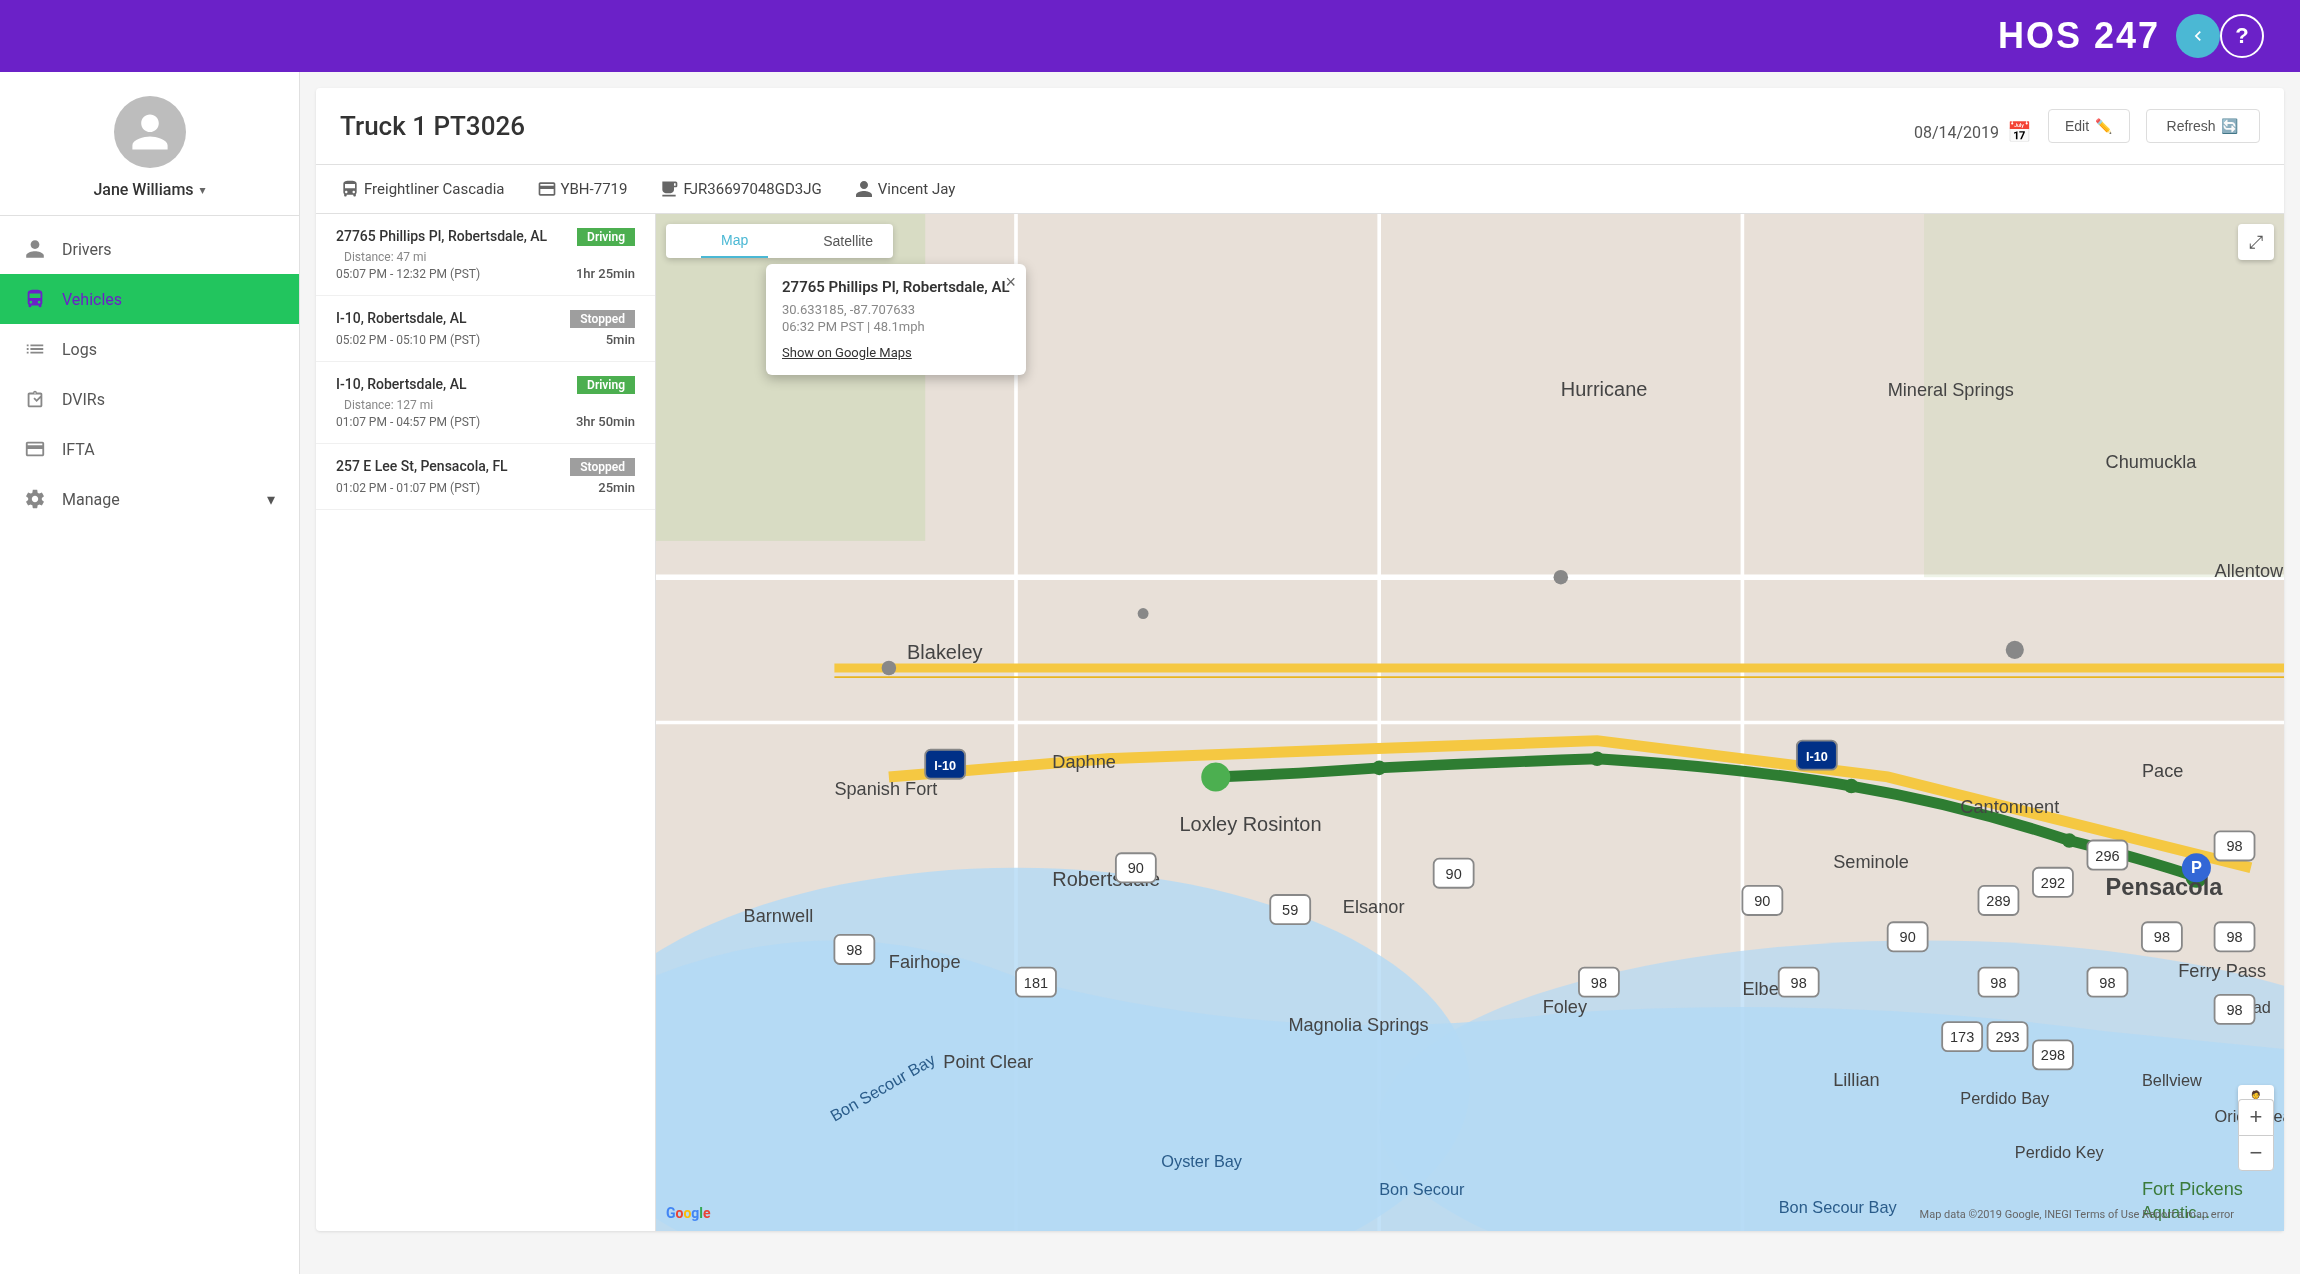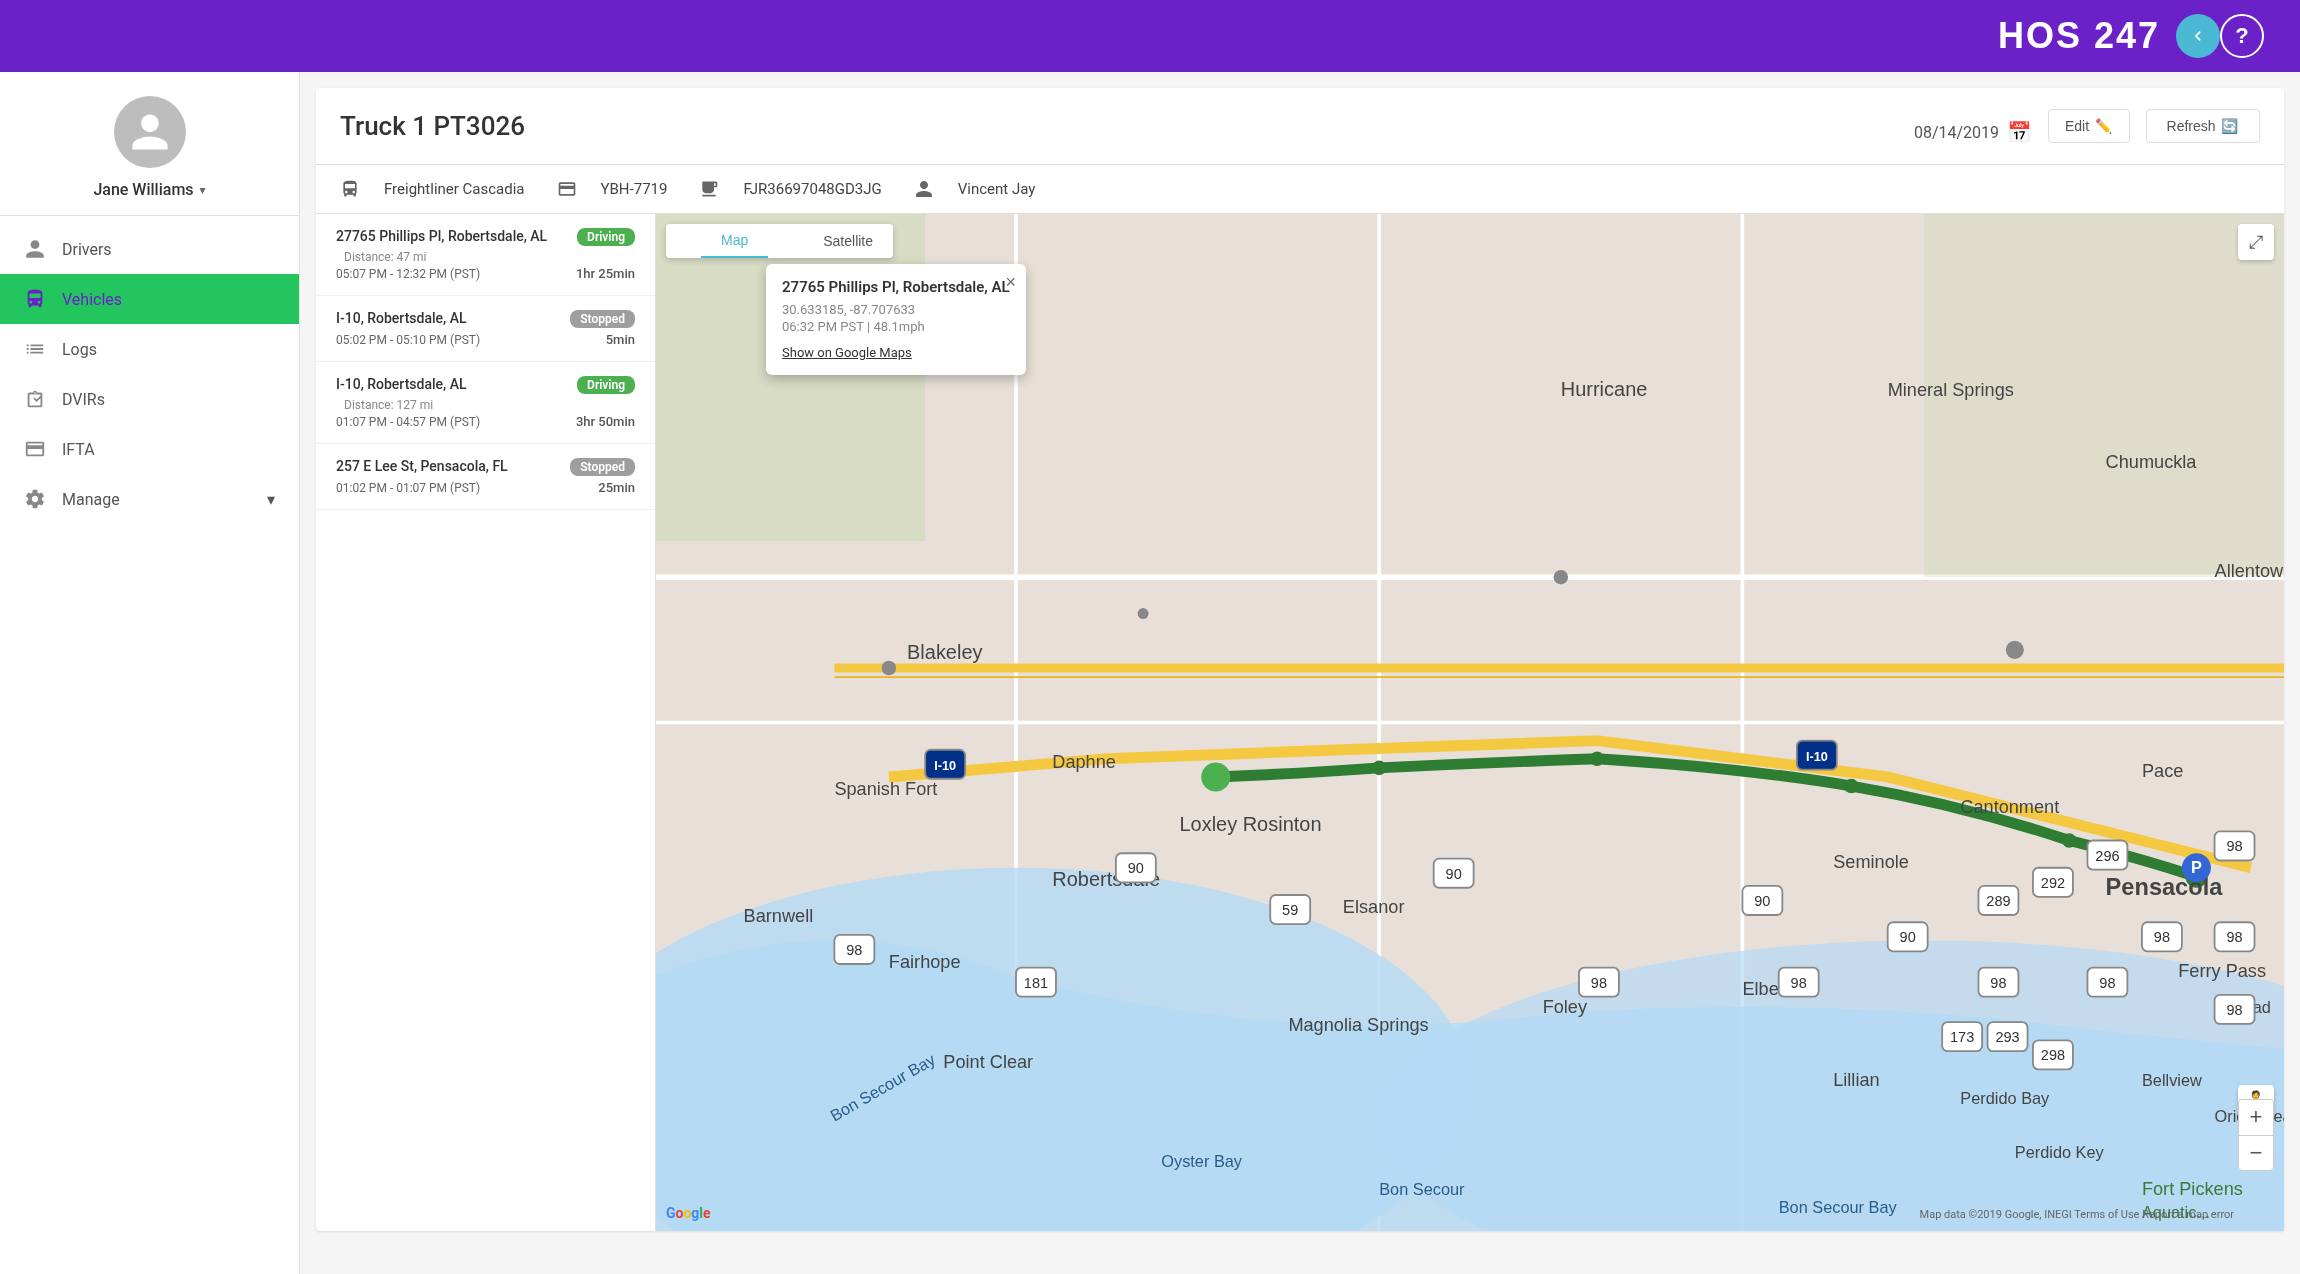--- a/index.html
+++ b/index.html
@@ -127,32 +127,32 @@
       background: white; cursor: pointer; font-size: 14px; color: #555;
     }
 
     
     .truck-info-bar {
       display: flex; align-items: center; gap: 32px;
       padding: 14px 24px;
       border-bottom: 1px solid #e0e0e0;
       font-size: 15px; color: #444;
     }
-    .info-item { display: flex; align-items: center; gap: 24px; }
+    .info-item { display: flex; align-items: center; gap: 4px; }
 
     
     .content-area { display: flex; min-height: 550px; }
 
     
     .trip-list { width: 340px; flex-shrink: 0; border-right: 1px solid #e0e0e0; padding: 0; }
     .trip-item { padding: 14px 20px; border-bottom: 1px solid #f0f0f0; cursor: pointer; }
     .trip-item-header { display: flex; align-items: flex-start; justify-content: space-between; margin-bottom: 4px; }
     .trip-location { font-size: 14px; font-weight: 500; color: #333; flex: 1; padding-right: 8px; }
     .badge {
-      padding: 2px 10px; border-radius: 8px;
+      padding: 2px 10px; border-radius: 0;
       font-size: 12px; font-weight: 600; color: white;
       flex-shrink: 0;
     }
     .badge-driving { background: #4CAF50; }
     .badge-stopped { background: #9e9e9e; }
     .trip-sub { font-size: 12px; color: #888; margin-bottom: 2px; margin-left: 8px; }
     .trip-time-row { display: flex; justify-content: space-between; align-items: center; margin-top: 2px; }
     .trip-times { font-size: 12px; color: #666; }
     .trip-duration { font-size: 13px; font-weight: 500; color: #555; }
 

